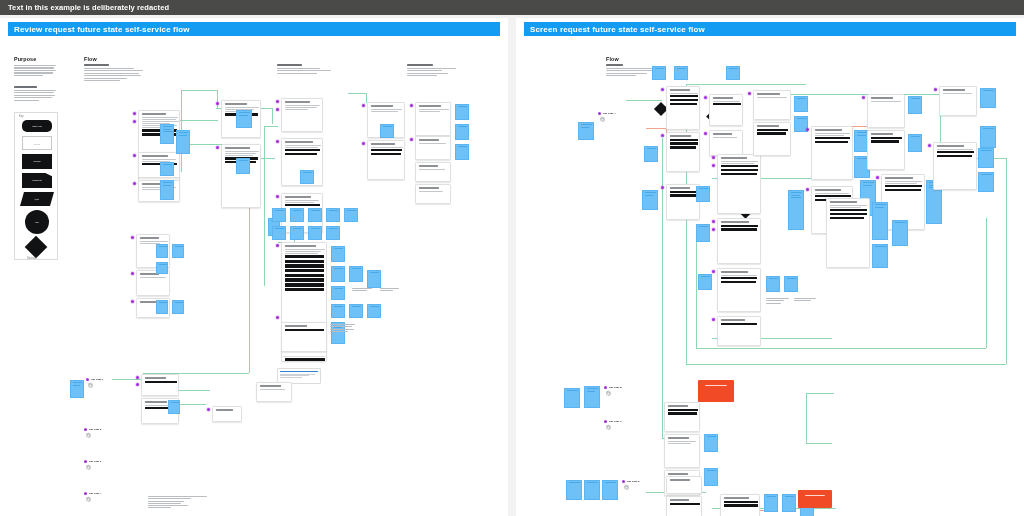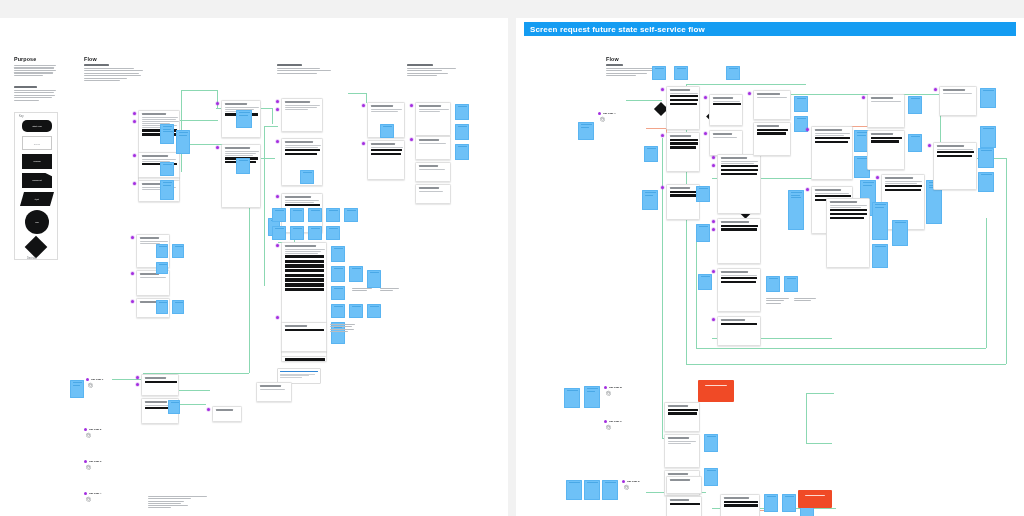--- a/index.html
+++ b/index.html
@@ -100,24 +100,30 @@
 
   .smalltab { position:absolute; background:#ffffff; border:.5px solid #dcdcdc; border-radius:1px; }
   .smalltab .bar { display:block; height:1.2px; background:#2f86d6; margin:2px 2px 1.5px; border-radius:.3px; }
   .smalltab .ln { display:block; height:.8px; background:#ccd0d4; margin:0 2px 1px; border-radius:.3px; }
 </style>
 </head>
 <body>
 
 <div id="root">
 
+  <div class="topbar">
+    <span>Text in this example is deliberately redacted</span>
+  </div>
 
   <div class="panel-gap"></div>
 
   <div class="panel" id="panel-left">
+    <div class="banner">
+      <span>Review request future state self-service flow</span>
+    </div>
 
     <div class="canvas">
 
       <div class="h-purpose" style="left:14px; top:18px;">Purpose</div>
       <div class="redact-par" style="left:14px; top:27px; width:42px;">
         <i style="width:100%"></i>
           <i style="width:96%"></i>
           <i style="width:99%"></i>
           <i style="width:92%"></i>
           <i style="width:70%"></i>

